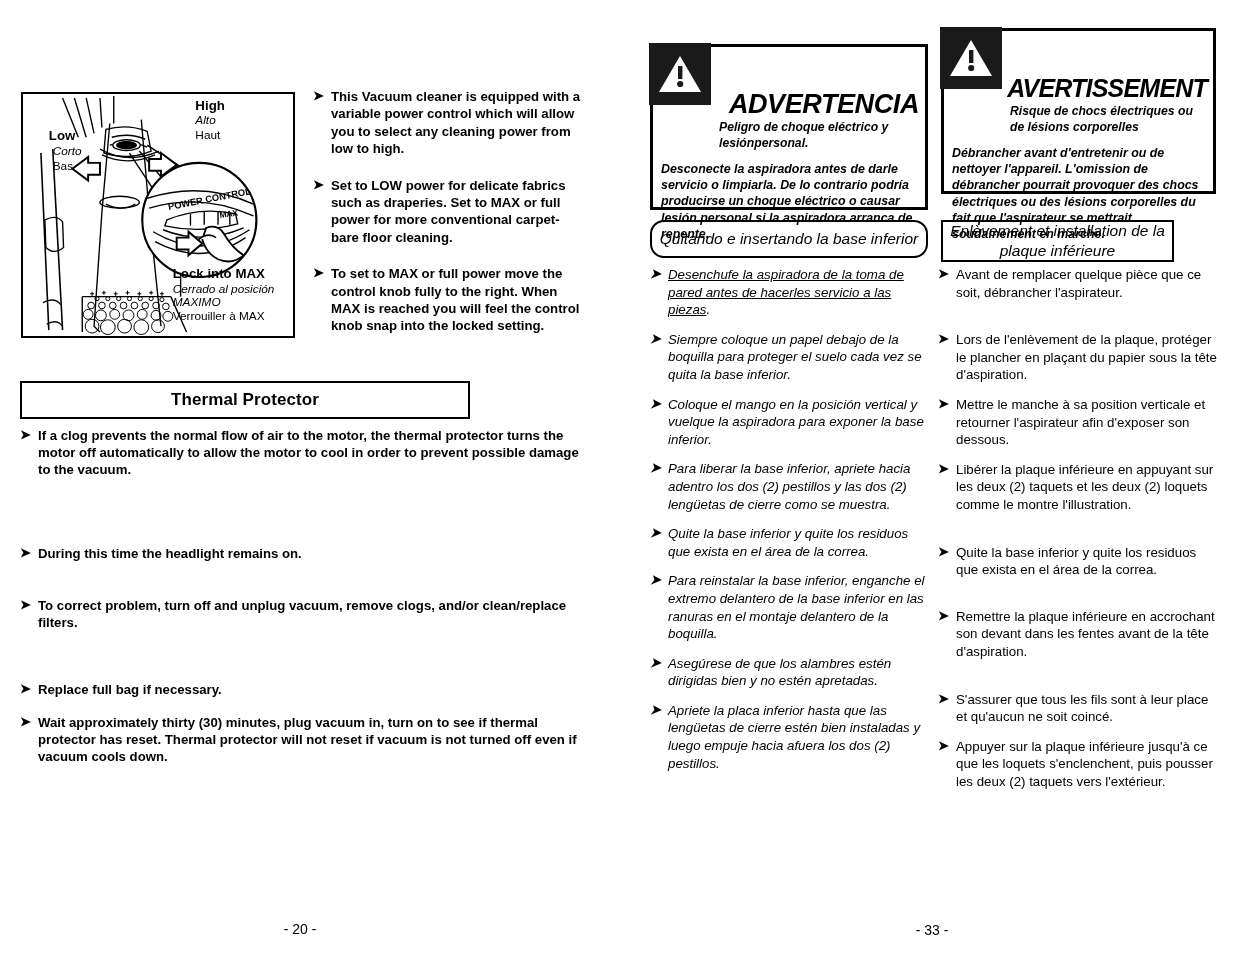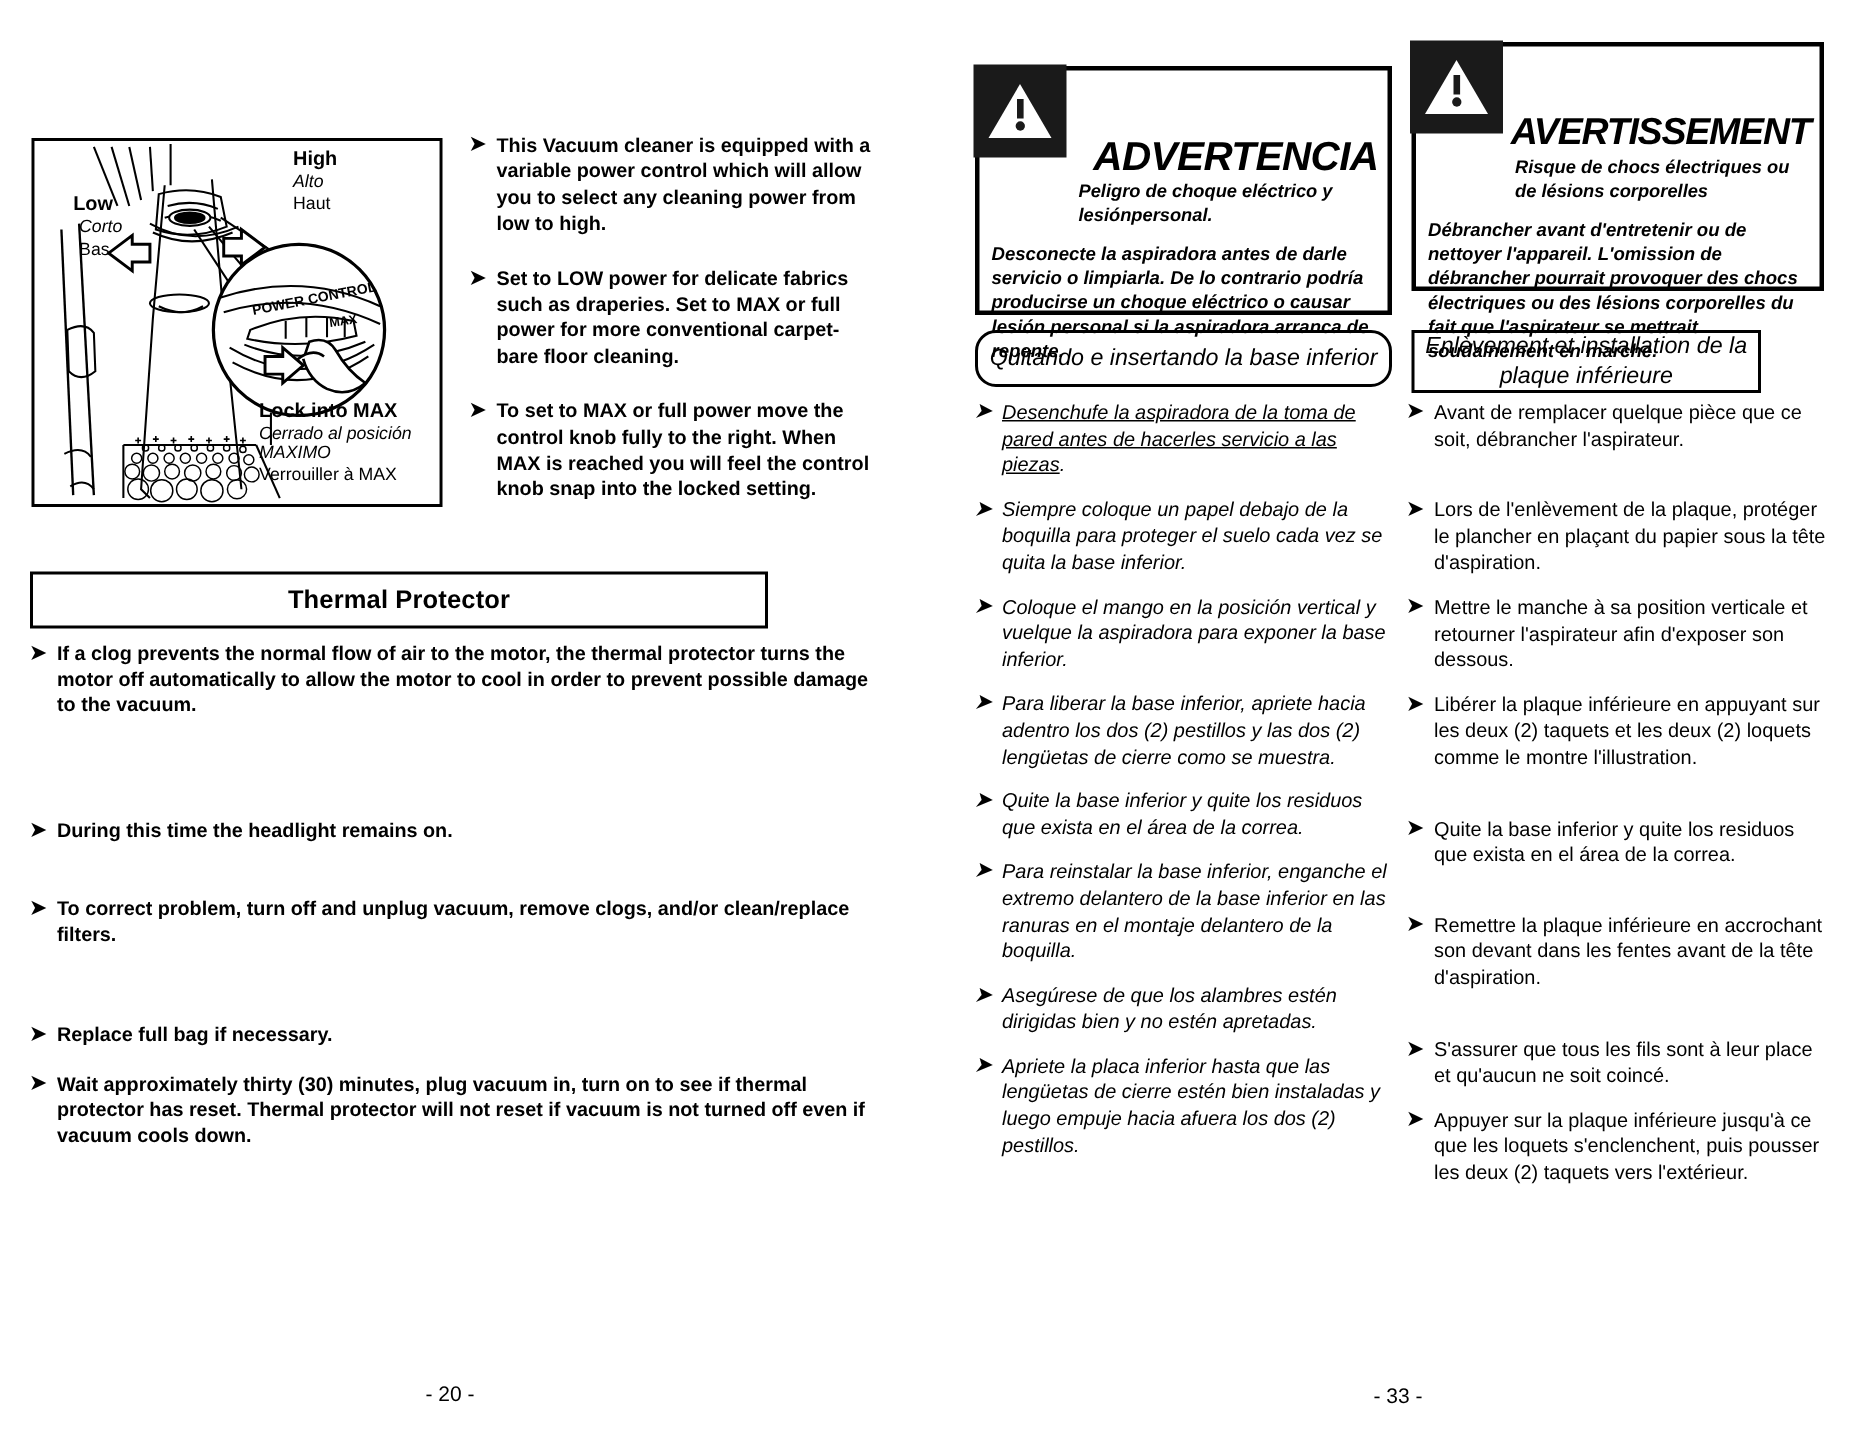--- a/index.html
+++ b/index.html
@@ -70,21 +70,21 @@
   
   .es { font-style: italic; font-size: 13.3px; line-height: 17.6px; }
   .fr { font-size: 13.3px; line-height: 17.6px; }
   .u { text-decoration: underline; }
 
   
   #vpc-header  { left: 20px;  top: 44px;  width: 562px; height: 38px; position: absolute; }
   #vpc-figure  { left: 21px;  top: 92px;  width: 274px; height: 246px; position: absolute; }
   #vpc-bullets { left: 313px; top: 88px;  width: 272px; position: absolute; }
 
-  #tp-header   { left: 20px;  top: 381px; width: 492px; height: 38px; position: absolute; }
+  #tp-header   { left: 20px;  top: 381px; width: 450px; height: 38px; position: absolute; }
   #tp-b1       { left: 20px;  top: 427px; width: 565px; position: absolute; }
   #tp-b2       { left: 20px;  top: 545px; width: 565px; position: absolute; }
   #tp-b3       { left: 20px;  top: 597px; width: 565px; position: absolute; }
   #tp-b4       { left: 20px;  top: 681px; width: 565px; position: absolute; }
   #tp-b5       { left: 20px;  top: 714px; width: 565px; position: absolute; }
 
   
   #warn-es { left: 650px; top: 44px; width: 278px; height: 166px; position: absolute; }
   #warn-fr { left: 941px; top: 28px; width: 275px; height: 166px; position: absolute; }
 

